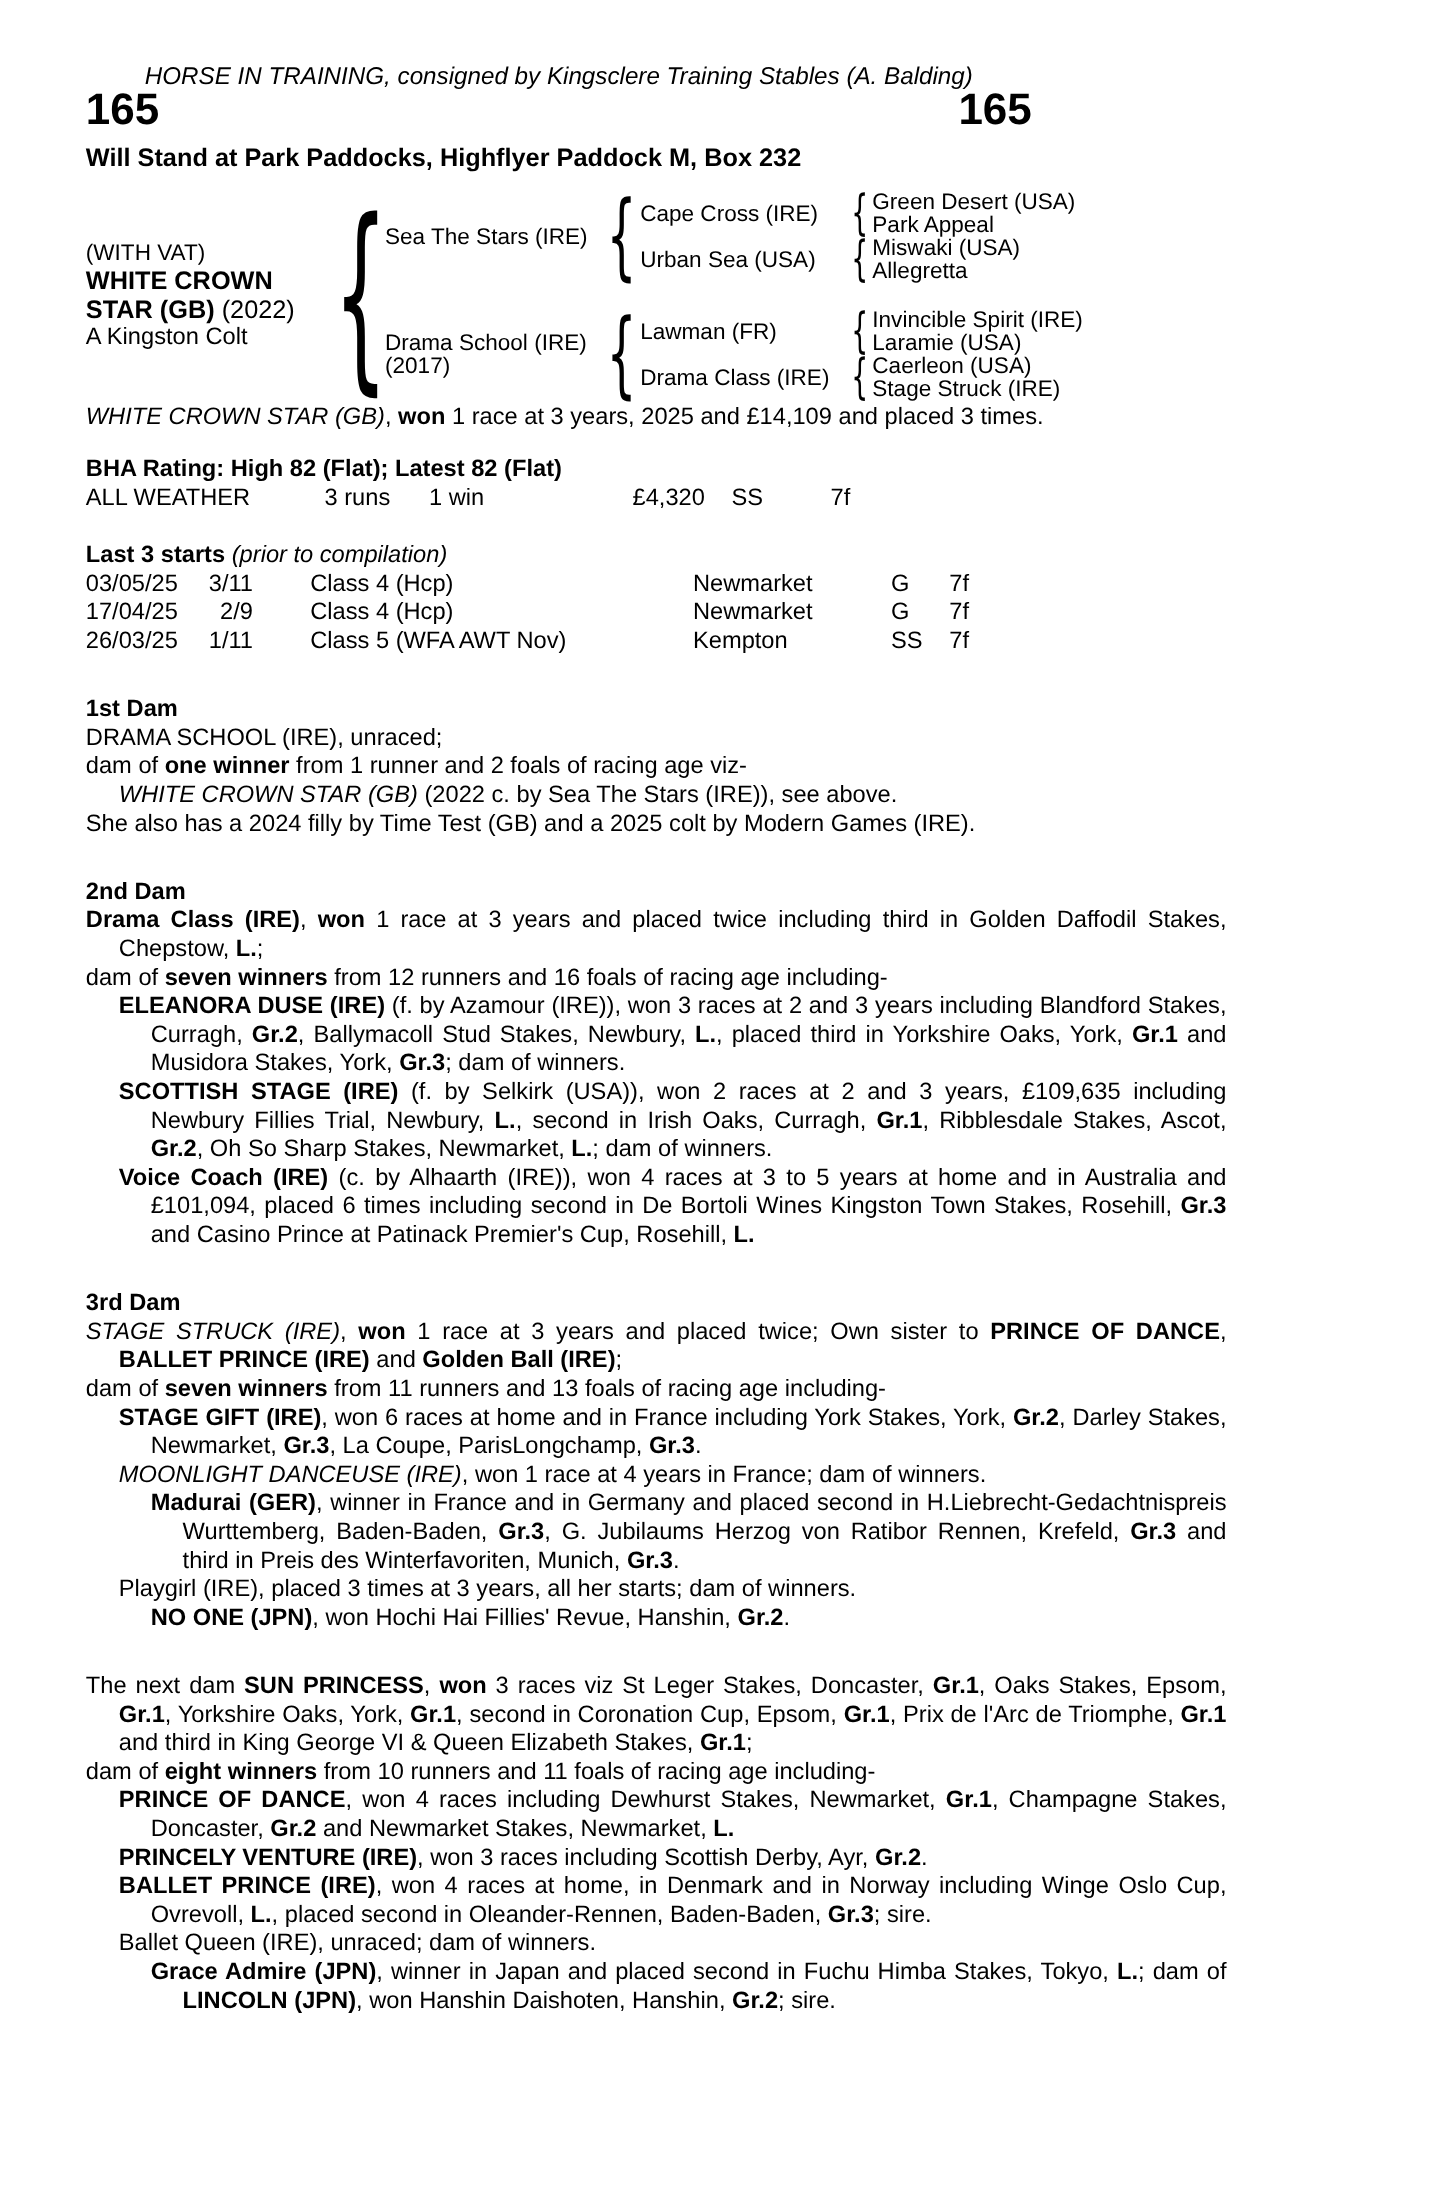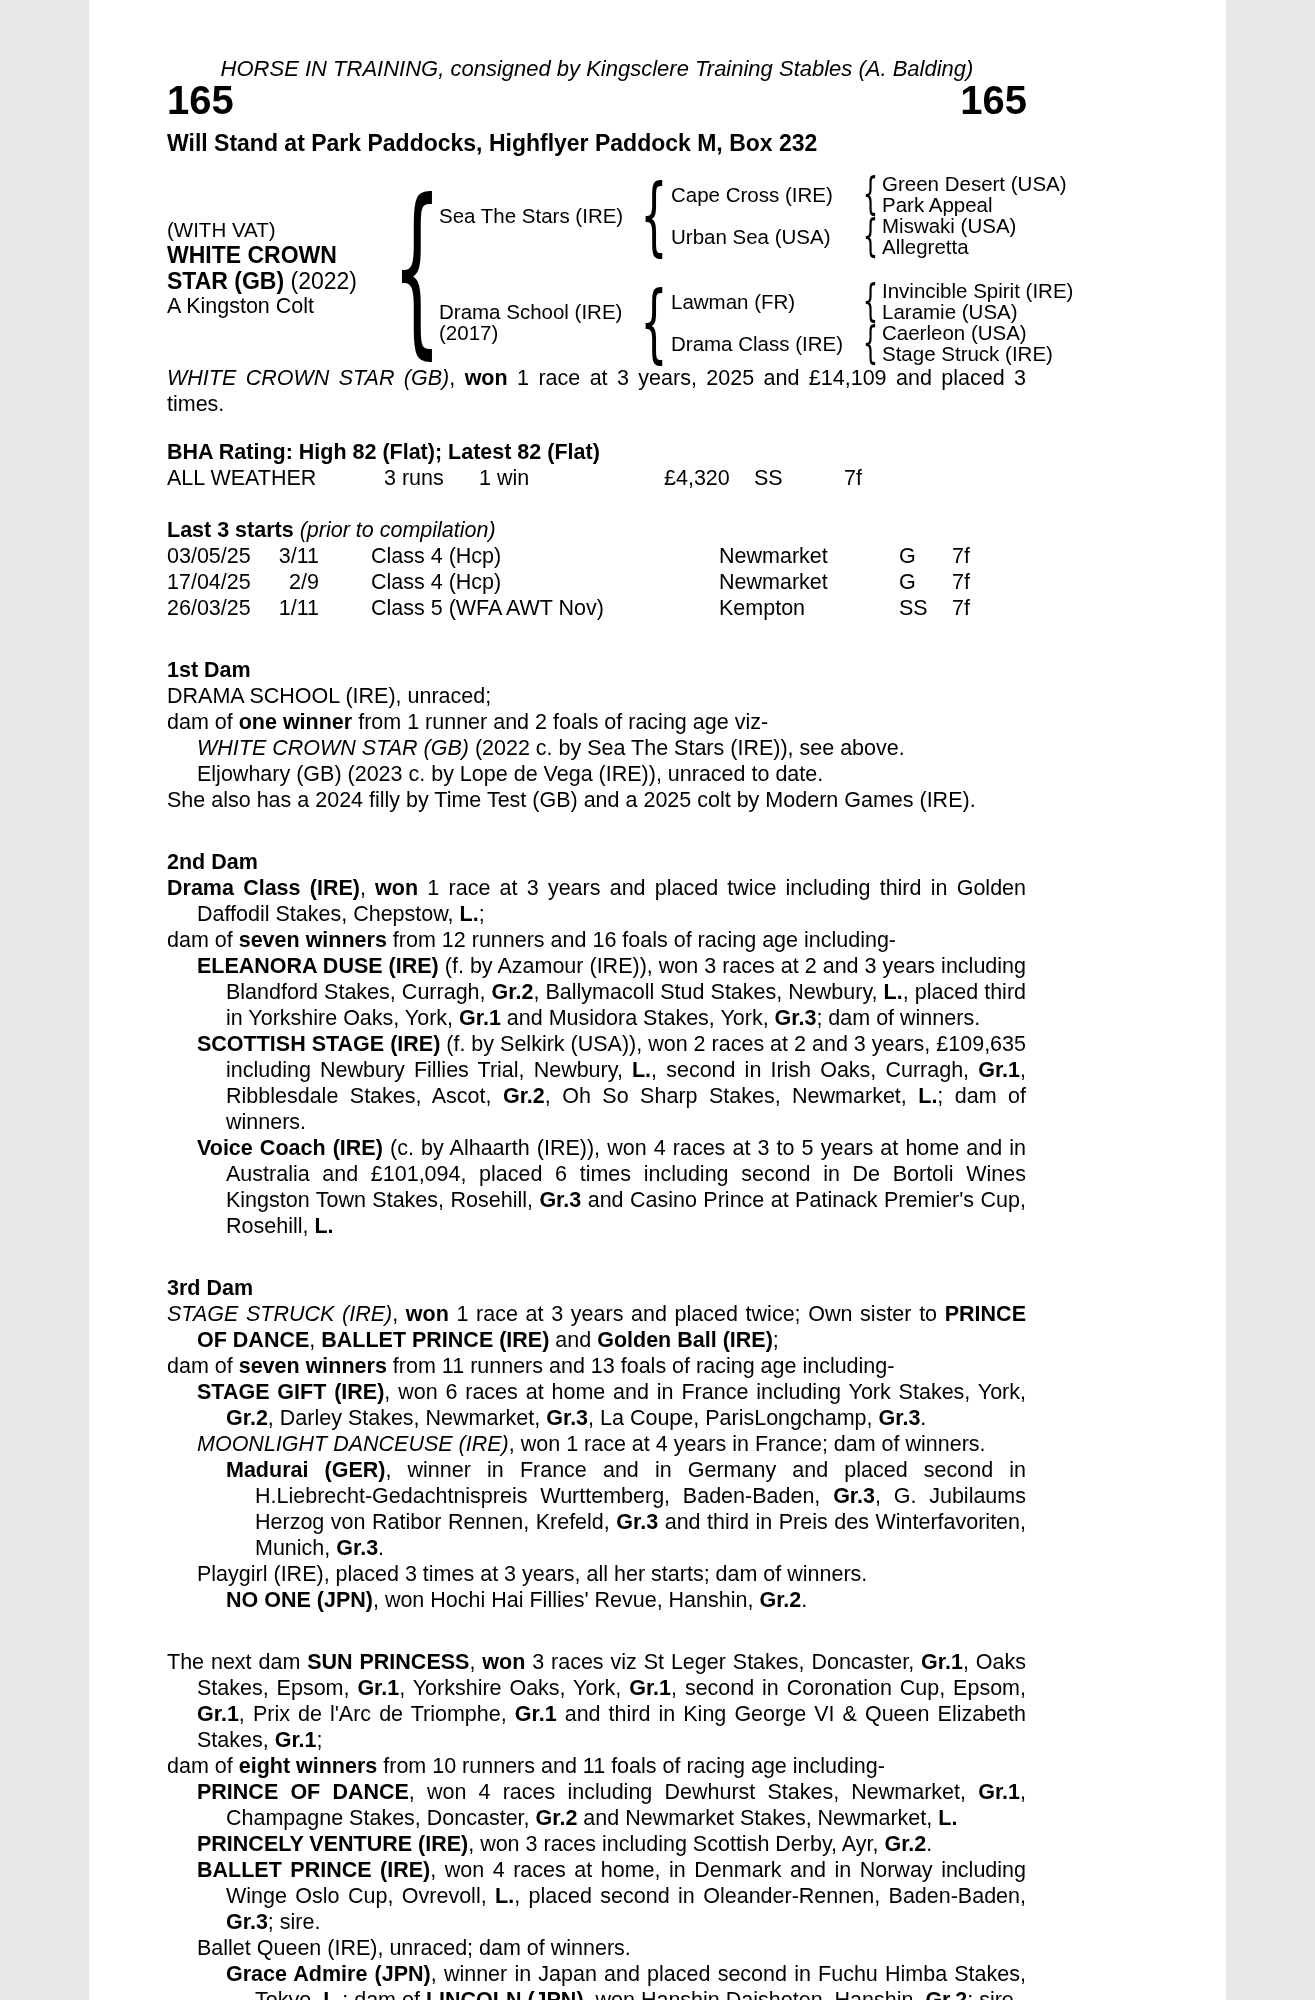--- a/index.html
+++ b/index.html
@@ -1,18 +1,18 @@
 <!DOCTYPE html>
 <html><head>
 <meta charset="utf-8">
 <style>
   html,body{margin:0;padding:0;background:#e8e8e8;}
   .page{
     position:relative;
-    width:1137px;height:2000px;
+    width:1315px;height:2000px;
     background:#ffffff;color:#000000;
     font-family:"Liberation Sans", sans-serif;
     font-size:21.5px;line-height:26px;
     overflow:hidden;
     margin:0 auto;
   }
   
   .header-zone{position:relative;width:860px;margin-left:78px;padding-top:56px;}
   .consignor{font-style:italic;text-align:center;font-size:22px;}
   .lot{position:absolute;top:78px;font-weight:bold;font-size:40px;line-height:44px;}
@@ -179,21 +179,20 @@
         <div class="cell">7f</div>
       </div>
     </div>
 
     <div id="dam-sections">
         <div class="dam-section">
           <div class="sec-heading">1st Dam</div>
           <p class="para lv0"><span>DRAMA SCHOOL (IRE), unraced;</span></p>
           <p class="para lv0"><span>dam of </span><span class="seg-b">one winner</span><span> from 1 runner and 2 foals of racing age viz-</span></p>
           <p class="para lv1"><span class="seg-i">WHITE CROWN STAR (GB)</span><span> (2022 c. by Sea The Stars (IRE)), see above.</span></p>
-          <p class="para lv1"><span>Eljowhary (GB) (2023 c. by Lope de Vega (IRE)), unraced to date.</span></p>
           <p class="para lv0"><span>She also has a 2024 filly by Time Test (GB) and a 2025 colt by Modern Games (IRE).</span></p>
         </div>
         <div class="dam-section">
           <div class="sec-heading">2nd Dam</div>
           <p class="para lv0"><span class="seg-b">Drama Class (IRE)</span><span>, </span><span class="seg-b">won</span><span> 1 race at 3 years and placed twice including third in Golden Daffodil Stakes, Chepstow, </span><span class="seg-b">L.</span><span>;</span></p>
           <p class="para lv0"><span>dam of </span><span class="seg-b">seven winners</span><span> from 12 runners and 16 foals of racing age including-</span></p>
           <p class="para lv1"><span class="seg-b">ELEANORA DUSE (IRE)</span><span> (f. by Azamour (IRE)), won 3 races at 2 and 3 years including Blandford Stakes, Curragh, </span><span class="seg-b">Gr.2</span><span>, Ballymacoll Stud Stakes, Newbury, </span><span class="seg-b">L.</span><span>, placed third in Yorkshire Oaks, York, </span><span class="seg-b">Gr.1</span><span> and Musidora Stakes, York, </span><span class="seg-b">Gr.3</span><span>; dam of winners.</span></p>
           <p class="para lv1"><span class="seg-b">SCOTTISH STAGE (IRE)</span><span> (f. by Selkirk (USA)), won 2 races at 2 and 3 years, £109,635 including Newbury Fillies Trial, Newbury, </span><span class="seg-b">L.</span><span>, second in Irish Oaks, Curragh, </span><span class="seg-b">Gr.1</span><span>, Ribblesdale Stakes, Ascot, </span><span class="seg-b">Gr.2</span><span>, Oh So Sharp Stakes, Newmarket, </span><span class="seg-b">L.</span><span>; dam of winners.</span></p>
           <p class="para lv1"><span class="seg-b">Voice Coach (IRE)</span><span> (c. by Alhaarth (IRE)), won 4 races at 3 to 5 years at home and in Australia and £101,094, placed 6 times including second in De Bortoli Wines Kingston Town Stakes, Rosehill, </span><span class="seg-b">Gr.3</span><span> and Casino Prince at Patinack Premier's Cup, Rosehill, </span><span class="seg-b">L.</span></p>
         </div>

